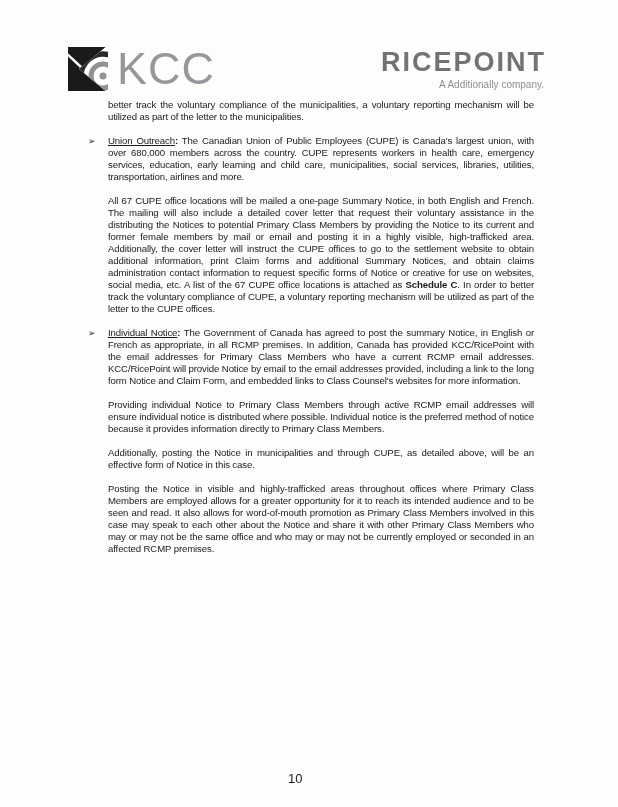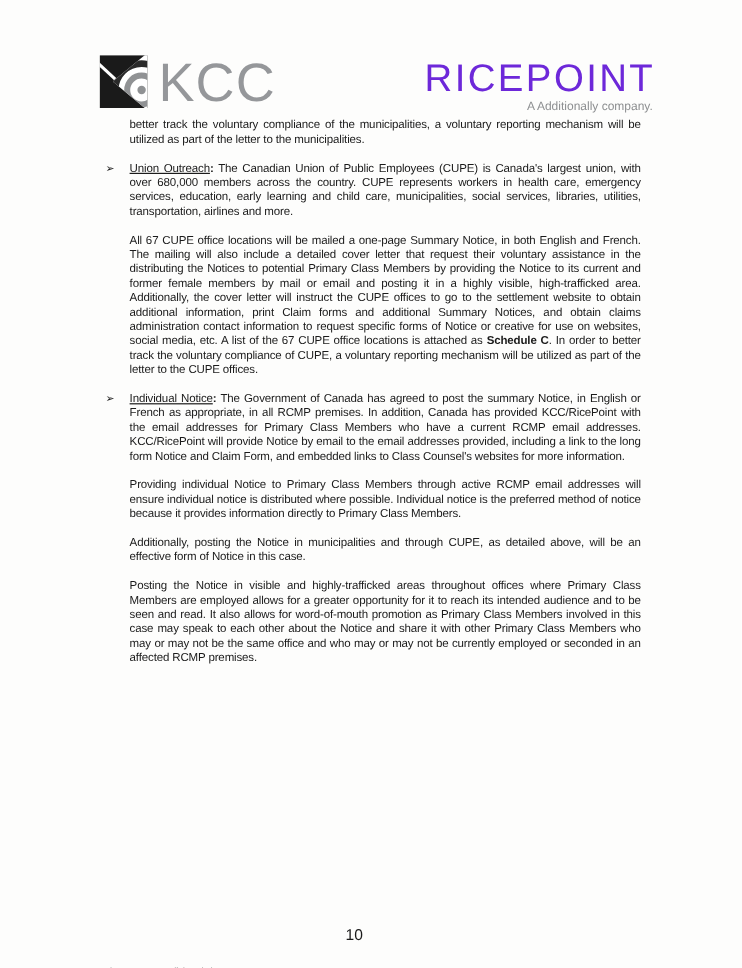--- a/index.html
+++ b/index.html
@@ -22,39 +22,38 @@
     position: absolute;
     top: 46px;
     left: 68px;
     width: 478px;
     display: flex;
     justify-content: space-between;
     align-items: flex-start;
   }
   .kcc {
     display: flex;
-    align-items: flex-start;
-    margin-left: 15px;
+    align-items: center;
   }
   .kcc svg { display: block; }
   .kcc-text {
     font-size: 45px;
     line-height: 1;
     color: #95979a;
     letter-spacing: 1px;
     margin-left: 9px;
     font-weight: 400;
   }
   .ricepoint { text-align: right; padding-top: 3px; }
   .rp-title {
-    font-size: 32px;
+    font-size: 27px;
     line-height: 1;
     letter-spacing: 2px;
-    color: #6d28d9;
-    font-weight: 400;
+    color: #737373;
+    font-weight: 700;
   }
   .rp-tag {
     font-size: 10px;
     color: #8d8f91;
     margin-top: 3px;
     padding-right: 2px;
   }
 
   
   .content {

